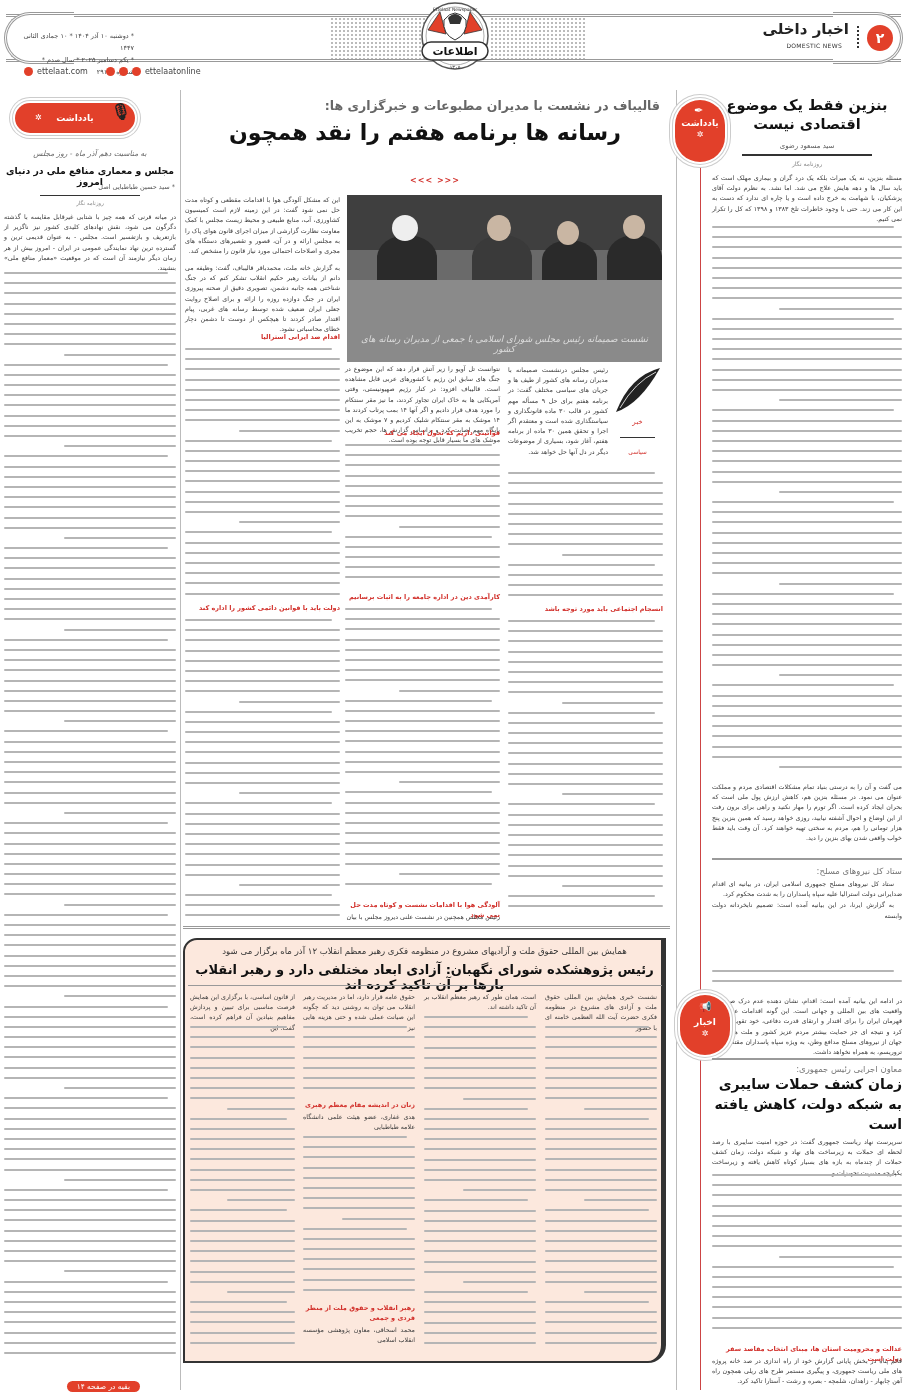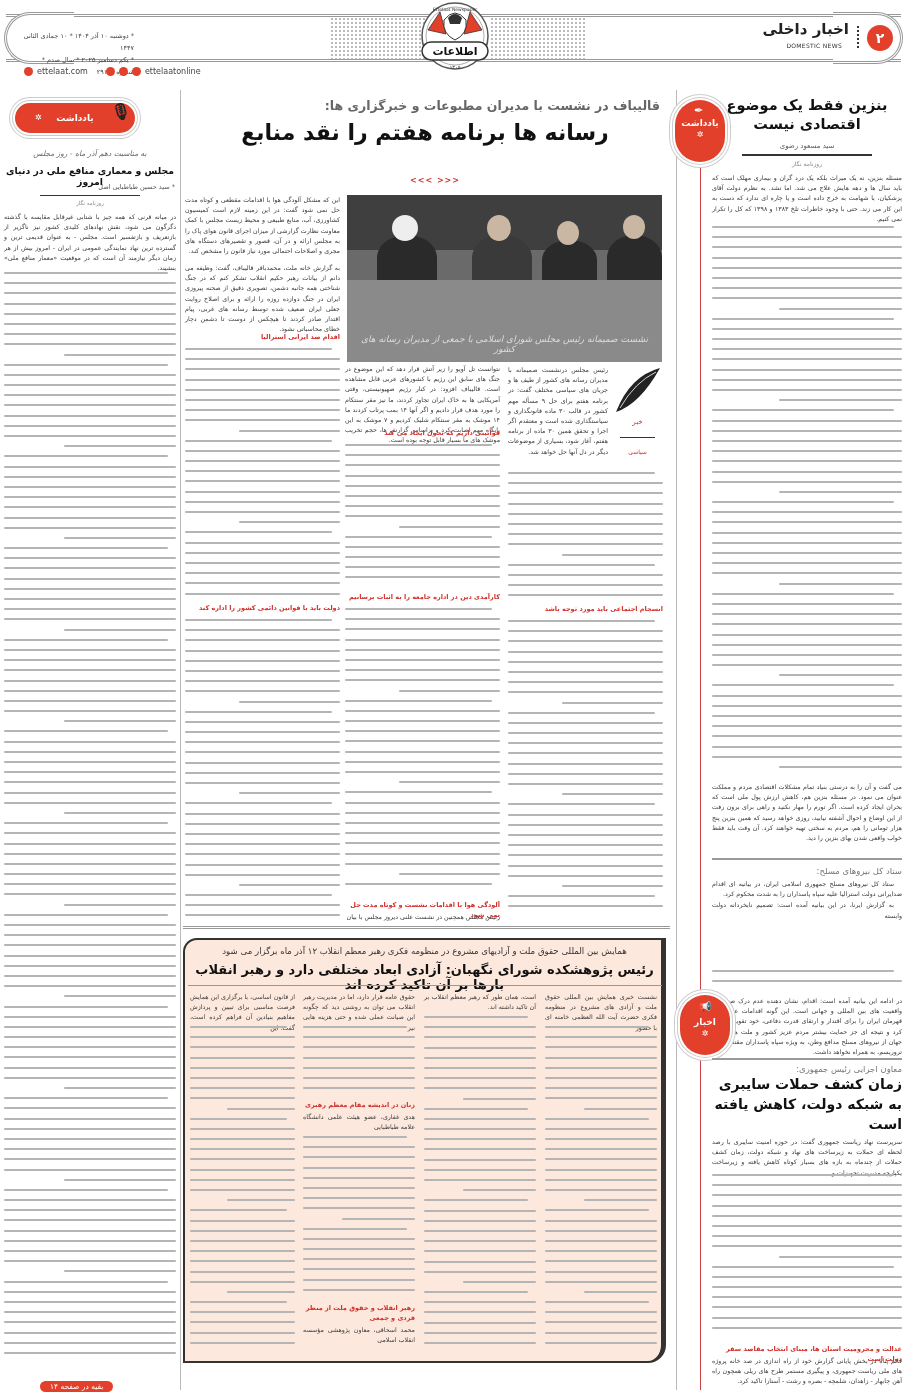--- a/index.html
+++ b/index.html
@@ -67,21 +67,21 @@
   .box-head { position: absolute; top: 962px; left: 192px; width: 465px; text-align: center; font-size: 13px; font-weight: bold; color: #111; }
   .box-divider { position: absolute; top: 985px; left: 188px; width: 474px; height: 1px; background: #999; }
 
   
   .left-badge { position: absolute; top: 103px; left: 15px; width: 120px; height: 30px; border-radius: 15px; background: #e2402a;
     box-shadow: 0 0 0 2px #fff, 0 0 0 3px #ccc, 0 0 0 5px #fff, 0 0 0 6px #ccc; color: #fff; font-size: 9px; font-weight: bold; line-height: 30px; text-align: center; }
   .left-kicker { position: absolute; top: 149px; left: 5px; width: 170px; text-align: center; font-size: 7.5px; color: #666; font-style: italic; }
   .left-head { position: absolute; top: 165px; left: 2px; width: 176px; text-align: center; font-size: 9.3px; font-weight: bold; color: #111; }
   .left-author { position: absolute; top: 183px; left: 5px; width: 170px; text-align: right; font-size: 6.5px; color: #555; }
   .left-role { position: absolute; top: 200px; left: 5px; width: 170px; text-align: center; font-size: 5.5px; color: #888; }
-  .continue { position: absolute; top: 1382px; left: 40px; width: 100px; height: 14px; text-align: left; font-size: 7.5px; color: #fff; }
+  .continue { position: absolute; top: 1382px; left: 40px; width: 100px; height: 14px; text-align: right; font-size: 7.5px; color: #fff; }
   .continue span { background: #e2402a; padding: 1px 10px; border-radius: 7px; }
   .continue::before { content: ""; position: absolute; top: 7px; left: -20px; right: -20px; height: 1px; background: #e2402a; z-index: -1; }
 
   
   .filler { position: absolute; overflow: hidden; }
   .filler .ln { height: 10.2px; position: relative; }
   .filler .ln::after { content: ""; position: absolute; top: 4px; right: 0; left: 0; height: 2px; background: #b5b5b5; border-radius: 1px; }
   .filler .ln.short::after { left: 35%; }
   .filler .ln.ind::after { right: 8px; }
 </style>
@@ -243,21 +243,21 @@
     <div class="ln"></div>
     <div class="ln"></div>
     <div class="ln"></div>
     <div class="ln"></div>
     <div class="ln"></div>
   </div>
 <div class="red-sub abs" style="top:1344px;left:712px;width:190px">عدالت و محرومیت استان ها، مبنای انتخاب مقاصد سفر دولت است</div>
 <div class="col-text abs" style="top:1356px;left:712px;width:190px">قائم پناه در بخش پایانی گزارش خود از راه اندازی در صد خانه پروژه های ملی ریاست جمهوری، و پیگیری مستمر طرح های ریلی همچون راه آهن چابهار - زاهدان، شلمچه - بصره و رشت - آستارا تاکید کرد.</div>
 
 <div class="main-kicker">قالیباف در نشست با مدیران مطبوعات و خبرگزاری ها:</div>
-<div class="main-head">رسانه ها برنامه هفتم را نقد منابع</div>
+<div class="main-head">رسانه ها برنامه هفتم را نقد همچون</div>
 <div class="arrows">&lt;&lt;&lt; &gt;&gt;&gt;</div>
 
 <div class="photo">
   <div class="wall"></div>
   <div class="person" style="left:30px;top:40px;width:60px;height:45px"></div>
   <div class="head" style="left:45px;top:20px;width:26px;height:26px;background:#eee"></div>
   <div class="person" style="left:125px;top:40px;width:60px;height:45px;background:#3a3a3a"></div>
   <div class="head" style="left:140px;top:20px;width:24px;height:26px"></div>
   <div class="person" style="left:195px;top:45px;width:55px;height:40px"></div>
   <div class="head" style="left:210px;top:26px;width:22px;height:24px"></div>

